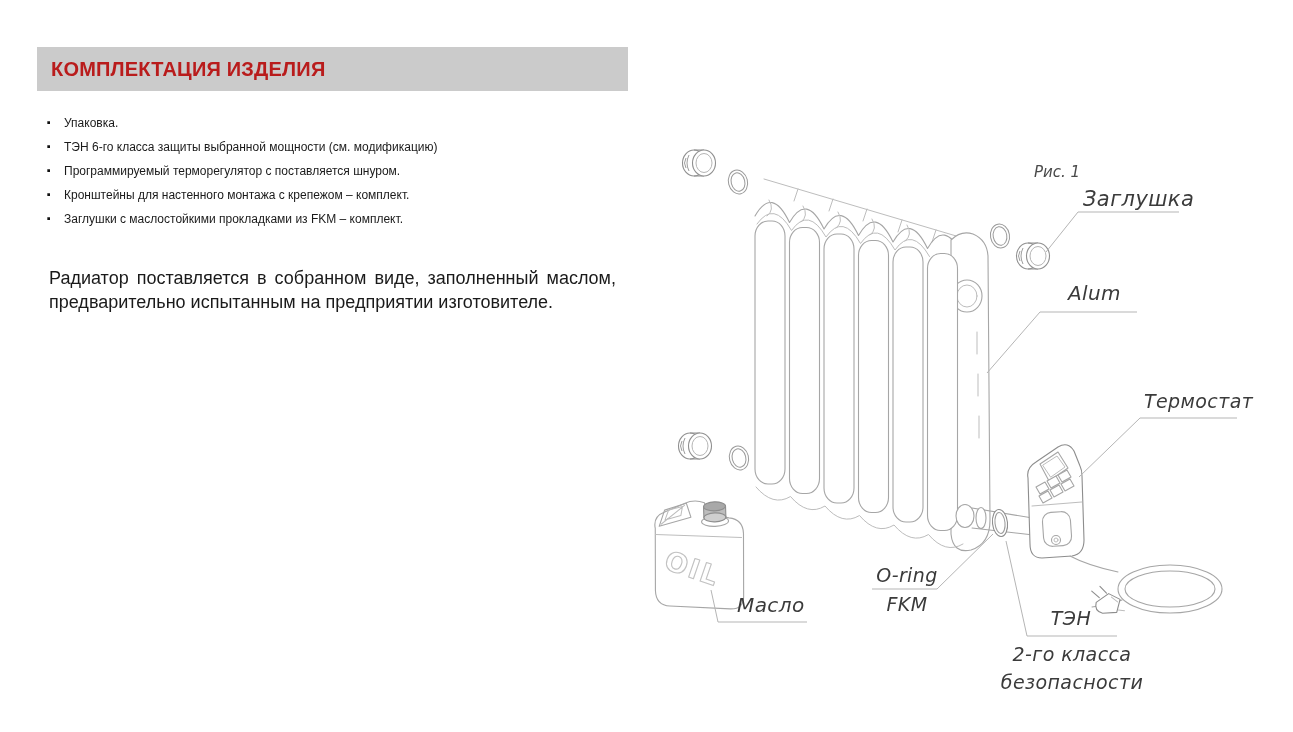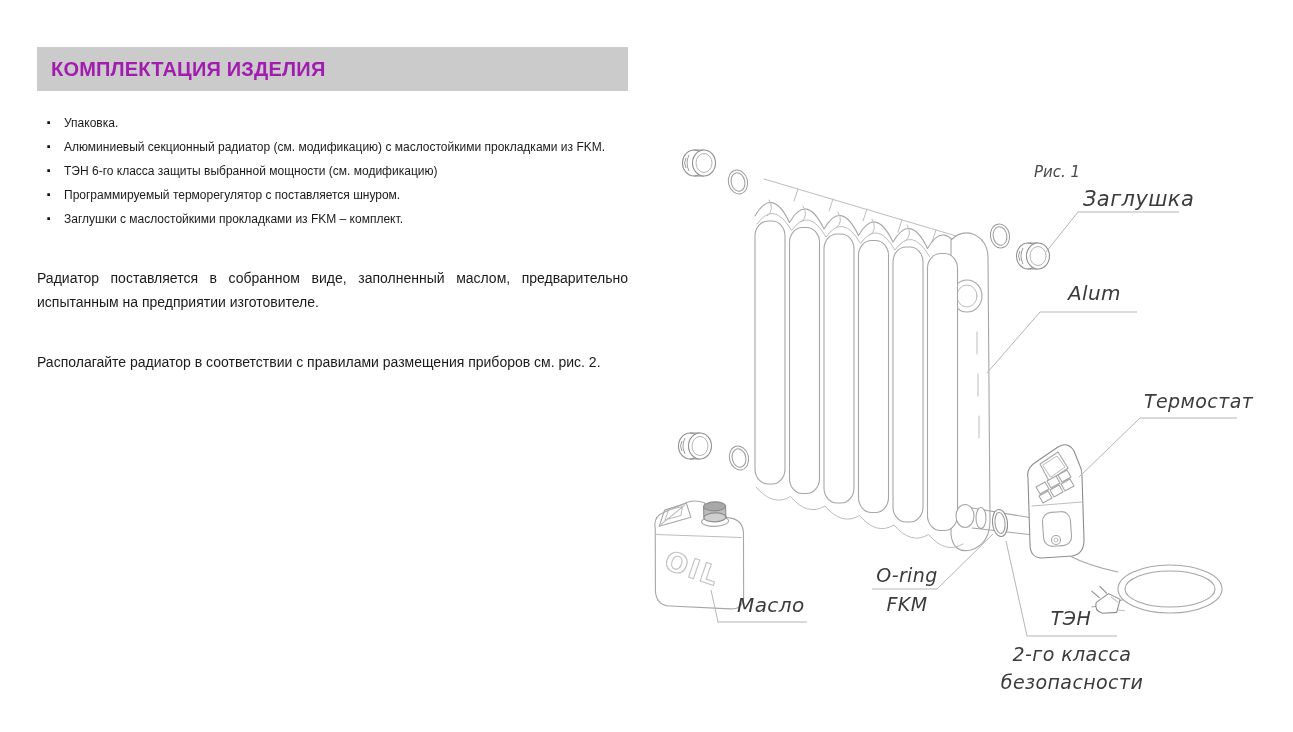--- a/index.html
+++ b/index.html
@@ -6,34 +6,34 @@
   body{
     width:1293px;height:732px;position:relative;overflow:hidden;
     background:#ffffff;
     font-family:"Liberation Sans",sans-serif;
     color:#1a1a1a;
   }
   .text-col{position:absolute;left:37px;top:47px;width:591px;}
   .section-header{
     background:#cbcbcb;
     padding:11px 14px 10px 14px;
-    font-size:20px;font-weight:bold;letter-spacing:.2px;color:#a21caf;
+    font-size:20px;font-weight:bold;letter-spacing:.2px;color:#b91c1c;
   }
   ul.kit-list{list-style:none;margin:20px 0 0 0;padding:0;}
   ul.kit-list li{
     position:relative;padding-left:27px;
     font-size:12px;line-height:24px;text-align:justify;
     hyphens:manual;-webkit-hyphens:manual;
   }
   ul.kit-list li::before{
     content:"\00B7";position:absolute;left:9px;top:0;
     font-weight:bold;font-size:19px;color:#111;
   }
   .body-par{
-    font-size:14px;line-height:24px;text-align:justify;margin:0;
+    font-size:18px;line-height:24px;text-align:justify;margin:12px;
     hyphens:manual;-webkit-hyphens:manual;
   }
   .par-1{margin-top:35px;}
   .par-2{margin-top:36px;}
   .figure-area{position:absolute;left:643px;top:0;width:650px;height:732px;}
   .fig-label{
     font-family:"DejaVu Sans",sans-serif;font-style:italic;
     fill:#3b3b3b;letter-spacing:.4px;
   }
   .fig-caption{font-family:"DejaVu Sans",sans-serif;font-style:italic;fill:#4a4a4a;}
@@ -43,27 +43,26 @@
   .draw-dark{stroke:#8d8d8d;fill:none;stroke-width:1.1;stroke-linejoin:round;}
   .whitefill{fill:#ffffff;}
 </style>
 </head>
 <body>
 
 <div class="text-col">
   <div class="section-header">КОМПЛЕКТАЦИЯ ИЗДЕЛИЯ</div>
   <ul class="kit-list">
     <li>Упаковка.</li>
-    <li>Алюминиевый секционный радиатор (см. модифика­цию) с маслостойкими прокладками из FKM.</li>
     <li>ТЭН 6-го класса защиты выбранной мощности (см. модификацию)</li>
     <li>Программируемый терморегулятор с поставляется шнуром.</li>
+    <li>Кронштейны для настенного монтажа с крепежом – комплект.</li>
     <li>Заглушки с маслостойкими прокладками из FKM – ком­плект.</li>
   </ul>
   <p class="body-par par-1">Радиатор поставляется в собранном виде, заполненный маслом, предварительно испытанным на предприятии изготовителе.</p>
-  <p class="body-par par-2">Располагайте радиатор в соответствии с правилами раз­мещения приборов см. рис. 2.</p>
 </div>
 
 <div class="figure-area">
 <svg width="650" height="732" viewBox="0 0 650 732" xmlns="http://www.w3.org/2000/svg">
 
   <defs>
     <g id="plug">
       <ellipse cx="-7" cy="0" rx="11.5" ry="13" fill="#ffffff" stroke="#8f8f8f" stroke-width="1.1"></ellipse>
       <path d="M-7,-13 L3,-13 M-7,13 L3,13" fill="none" stroke="#8f8f8f" stroke-width="1.1"></path>
       <path d="M-12,-8 q-4,8 0,16 M-15,-5 q-3,5 0,10" fill="none" stroke="#9e9e9e" stroke-width="1"></path>

